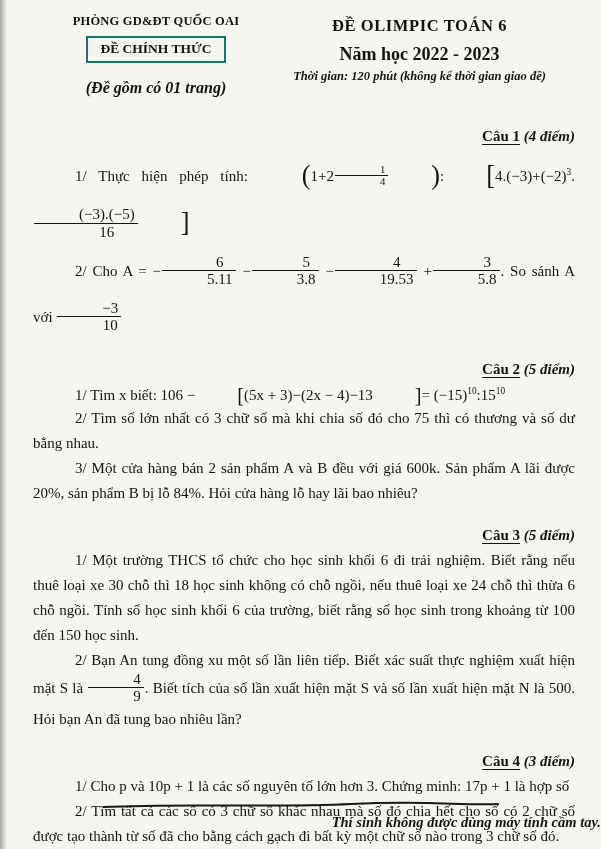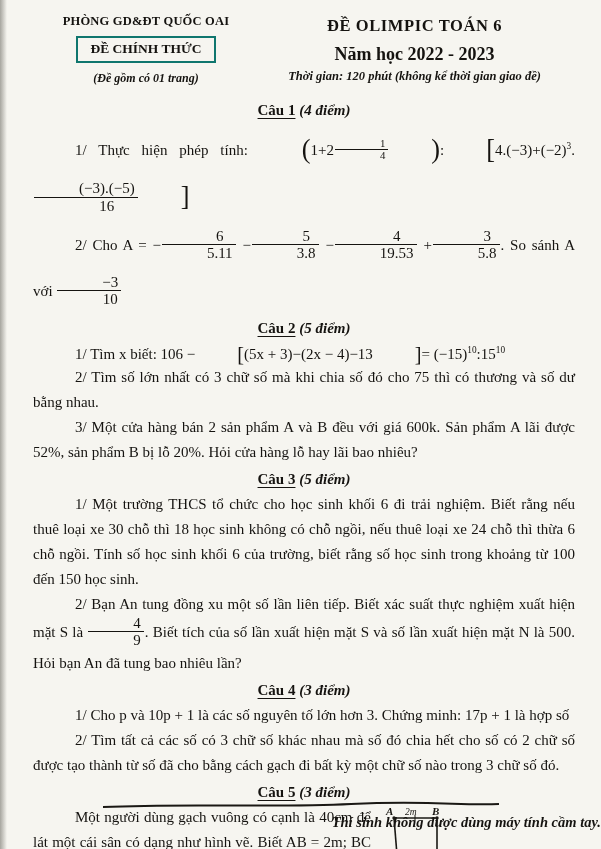--- a/index.html
+++ b/index.html
@@ -11,40 +11,40 @@
     color:#151310;
     overflow:hidden;
     box-sizing:border-box;
   }
   .scan-edge{
     position:absolute;left:0;top:0;bottom:0;width:7px;
     background:linear-gradient(to right, rgba(70,68,60,0.45), rgba(70,68,60,0.0));
     pointer-events:none;
   }
   
-  .header{display:flex;padding:14px 24px 0 40px;}
+  .header{display:flex;padding:14px 24px 0 50px;}
   .header-left{width:212px;text-align:center;flex-shrink:0;}
   .dept{font-weight:bold;font-size:12.5px;letter-spacing:0.2px;}
   .stamp-box{
     display:inline-block;border:2px solid #0f766e;
     padding:3px 12px 4px 12px;margin-top:7px;
     font-weight:bold;font-size:13.5px;
   }
-  .page-note{font-weight:bold;font-style:italic;font-size:12px;margin-top:8px;}
+  .page-note{font-weight:bold;font-style:italic;font-size:16px;margin-top:16px;}
   .header-right{flex:1;text-align:center;padding-top:2px;}
   .title{font-weight:bold;font-size:16.5px;letter-spacing:0.6px;}
   .year{font-weight:bold;font-size:18px;margin-top:8px;}
   .duration{font-weight:bold;font-style:italic;font-size:12.5px;margin-top:4px;}
   
   .doc-body{
     padding:10px 26px 0 33px;
     font-size:15px;line-height:25px;
     text-align:justify;
   }
-  .qhead{text-align:center;margin-top:2px;font-family:Liberation Serif, serif;}
+  .qhead{text-align:right;margin-top:17px;font-family:Liberation Serif, serif;}
   .qlabel{font-weight:bold;text-decoration:underline;text-underline-offset:3px;}
   .qpoints{font-style:italic;font-weight:600;}
   .para{text-indent:42px;margin:0;}
   
   .frac{display:inline-block;vertical-align:middle;text-align:center;line-height:1.1;padding:0 1px;transform:translateY(-2px);}
   .frac .num{display:block;border-bottom:1.3px solid #151310;padding:0 3px 0px 3px;}
   .frac .den{display:block;padding:0 3px;}
   .frac.small{font-size:0.72em;line-height:1.05;}
   .big{font-size:1.75em;font-weight:400;vertical-align:middle;display:inline-block;transform:translateY(-2px);}
   sup{font-size:0.62em;}
@@ -98,21 +98,21 @@
 
     <div class="qhead">
       <span class="qlabel">Câu 2</span>
       <span class="qpoints">(5 điểm)</span>
     </div>
     <p class="para" style="line-height:18px;">
       <span>1/ Tìm x biết:</span>
       <span>106 −</span><span class="big" style="font-size:1.35em">[</span><span>(5x + 3)−(2x − 4)−13</span><span class="big" style="font-size:1.35em">]</span><span>= (−15)</span><sup>10</sup><span>:15</span><sup>10</sup>
     </p>
     <p class="para">2/ Tìm số lớn nhất có 3 chữ số mà khi chia số đó cho 75 thì có thương và số dư bằng nhau.</p>
-    <p class="para">3/ Một cửa hàng bán 2 sản phẩm A và B đều với giá 600k. Sản phẩm A lãi được 52%, sản phẩm B bị lỗ 20%. Hỏi cửa hàng lỗ hay lãi bao nhiêu?</p>
+    <p class="para">3/ Một cửa hàng bán 2 sản phẩm A và B đều với giá 600k. Sản phẩm A lãi được 20%, sản phẩm B bị lỗ 84%. Hỏi cửa hàng lỗ hay lãi bao nhiêu?</p>
 
     <div class="qhead">
       <span class="qlabel">Câu 3</span>
       <span class="qpoints">(5 điểm)</span>
     </div>
     <p class="para">1/ Một trường THCS tổ chức cho học sinh khối 6 đi trải nghiệm. Biết rằng nếu thuê loại xe 30 chỗ thì 18 học sinh không có chỗ ngồi, nếu thuê loại xe 24 chỗ thì thừa 6 chỗ ngồi. Tính số học sinh khối 6 của trường, biết rằng số học sinh  trong khoảng từ 100 đến 150 học sinh.</p>
     <p class="para">
       <span>2/ Bạn An tung đồng xu một số lần liên tiếp. Biết xác suất thực nghiệm xuất hiện mặt S là</span>
       <span class="frac"><span class="num">4</span><span class="den">9</span></span><span>. Biết tích của số lần xuất hiện mặt S và số lần xuất hiện mặt N là 500. Hỏi bạn An đã tung bao nhiêu lần?</span>
     </p>

